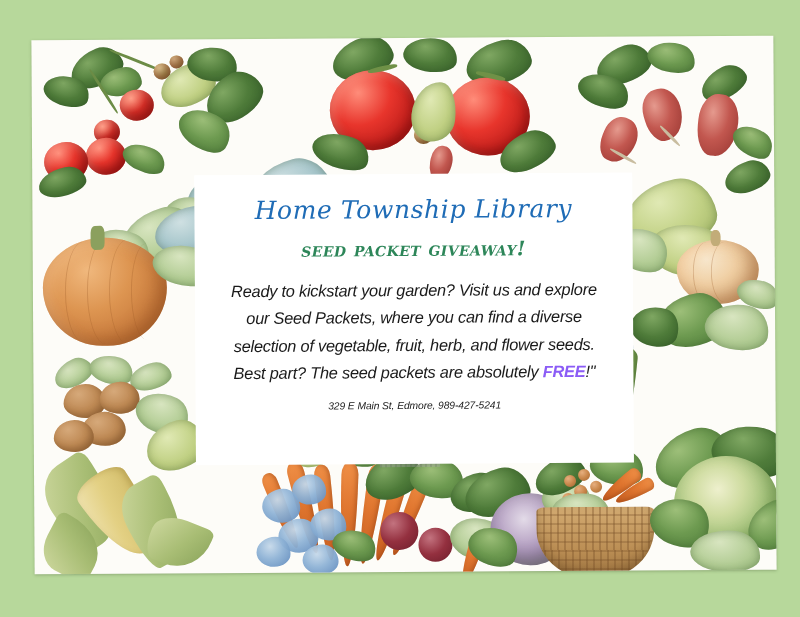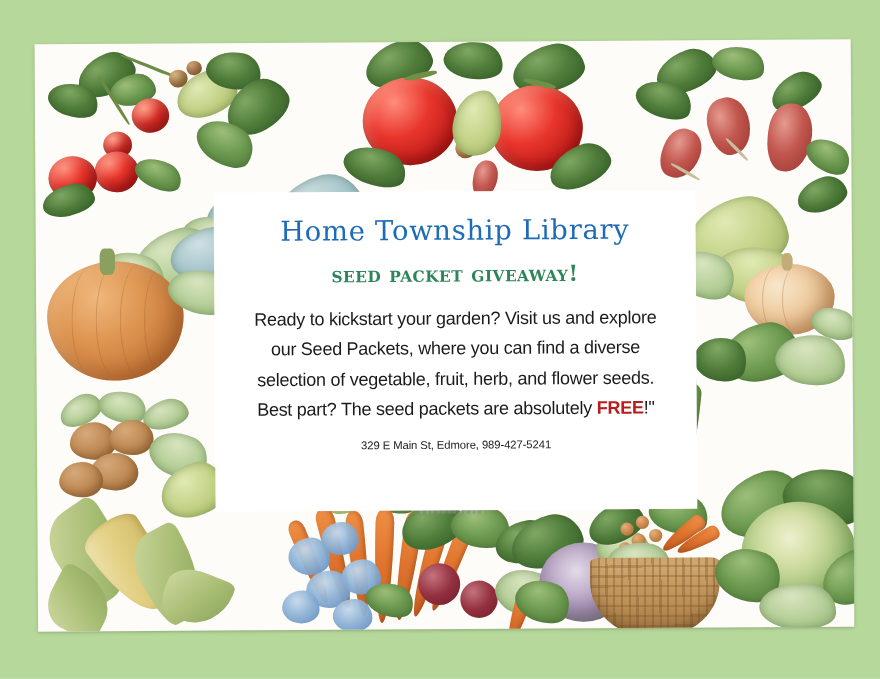--- a/index.html
+++ b/index.html
@@ -2,21 +2,21 @@
 <html><head>
 <meta charset="utf-8">
 <style>
   html,body{margin:0;padding:0;}
   body{
     width:800px;height:617px;overflow:hidden;
     background:#b7d89b;
     font-family:"Liberation Sans", sans-serif;
     position:relative;
   }
-  #stage{position:absolute;inset:0;background:#b7d89b;}
+  #stage{position:absolute;inset:0;background:#b7d89b;font-style:italic;}
 
   
   .paper{
     position:absolute;
     left:33px; top:38px; width:742px; height:534px;
     background:#fdfcf8;
     transform:rotate(-0.35deg);
     box-shadow:0 1px 3px rgba(70,90,50,.35);
     overflow:hidden;
   }
@@ -163,21 +163,21 @@
   .body-copy{
     margin:0;
     padding:17px 8px 0 8px;
     color:#1b1b1b;
     font-family:"Liberation Sans", sans-serif;
     font-size:16.4px;
     line-height:1.68;
     letter-spacing:-.25px;
   }
   .body-copy .ln{display:block;}
-  .free{color:#b91c1c;font-weight:700;}
+  .free{color:#8b5cf6;font-weight:700;}
   .address{
     margin:0;
     padding-top:13px;
     color:#1b1b1b;
     font-family:"Liberation Sans", sans-serif;
     font-size:10.3px;
     letter-spacing:-.1px;
   }
 </style>
 </head>

